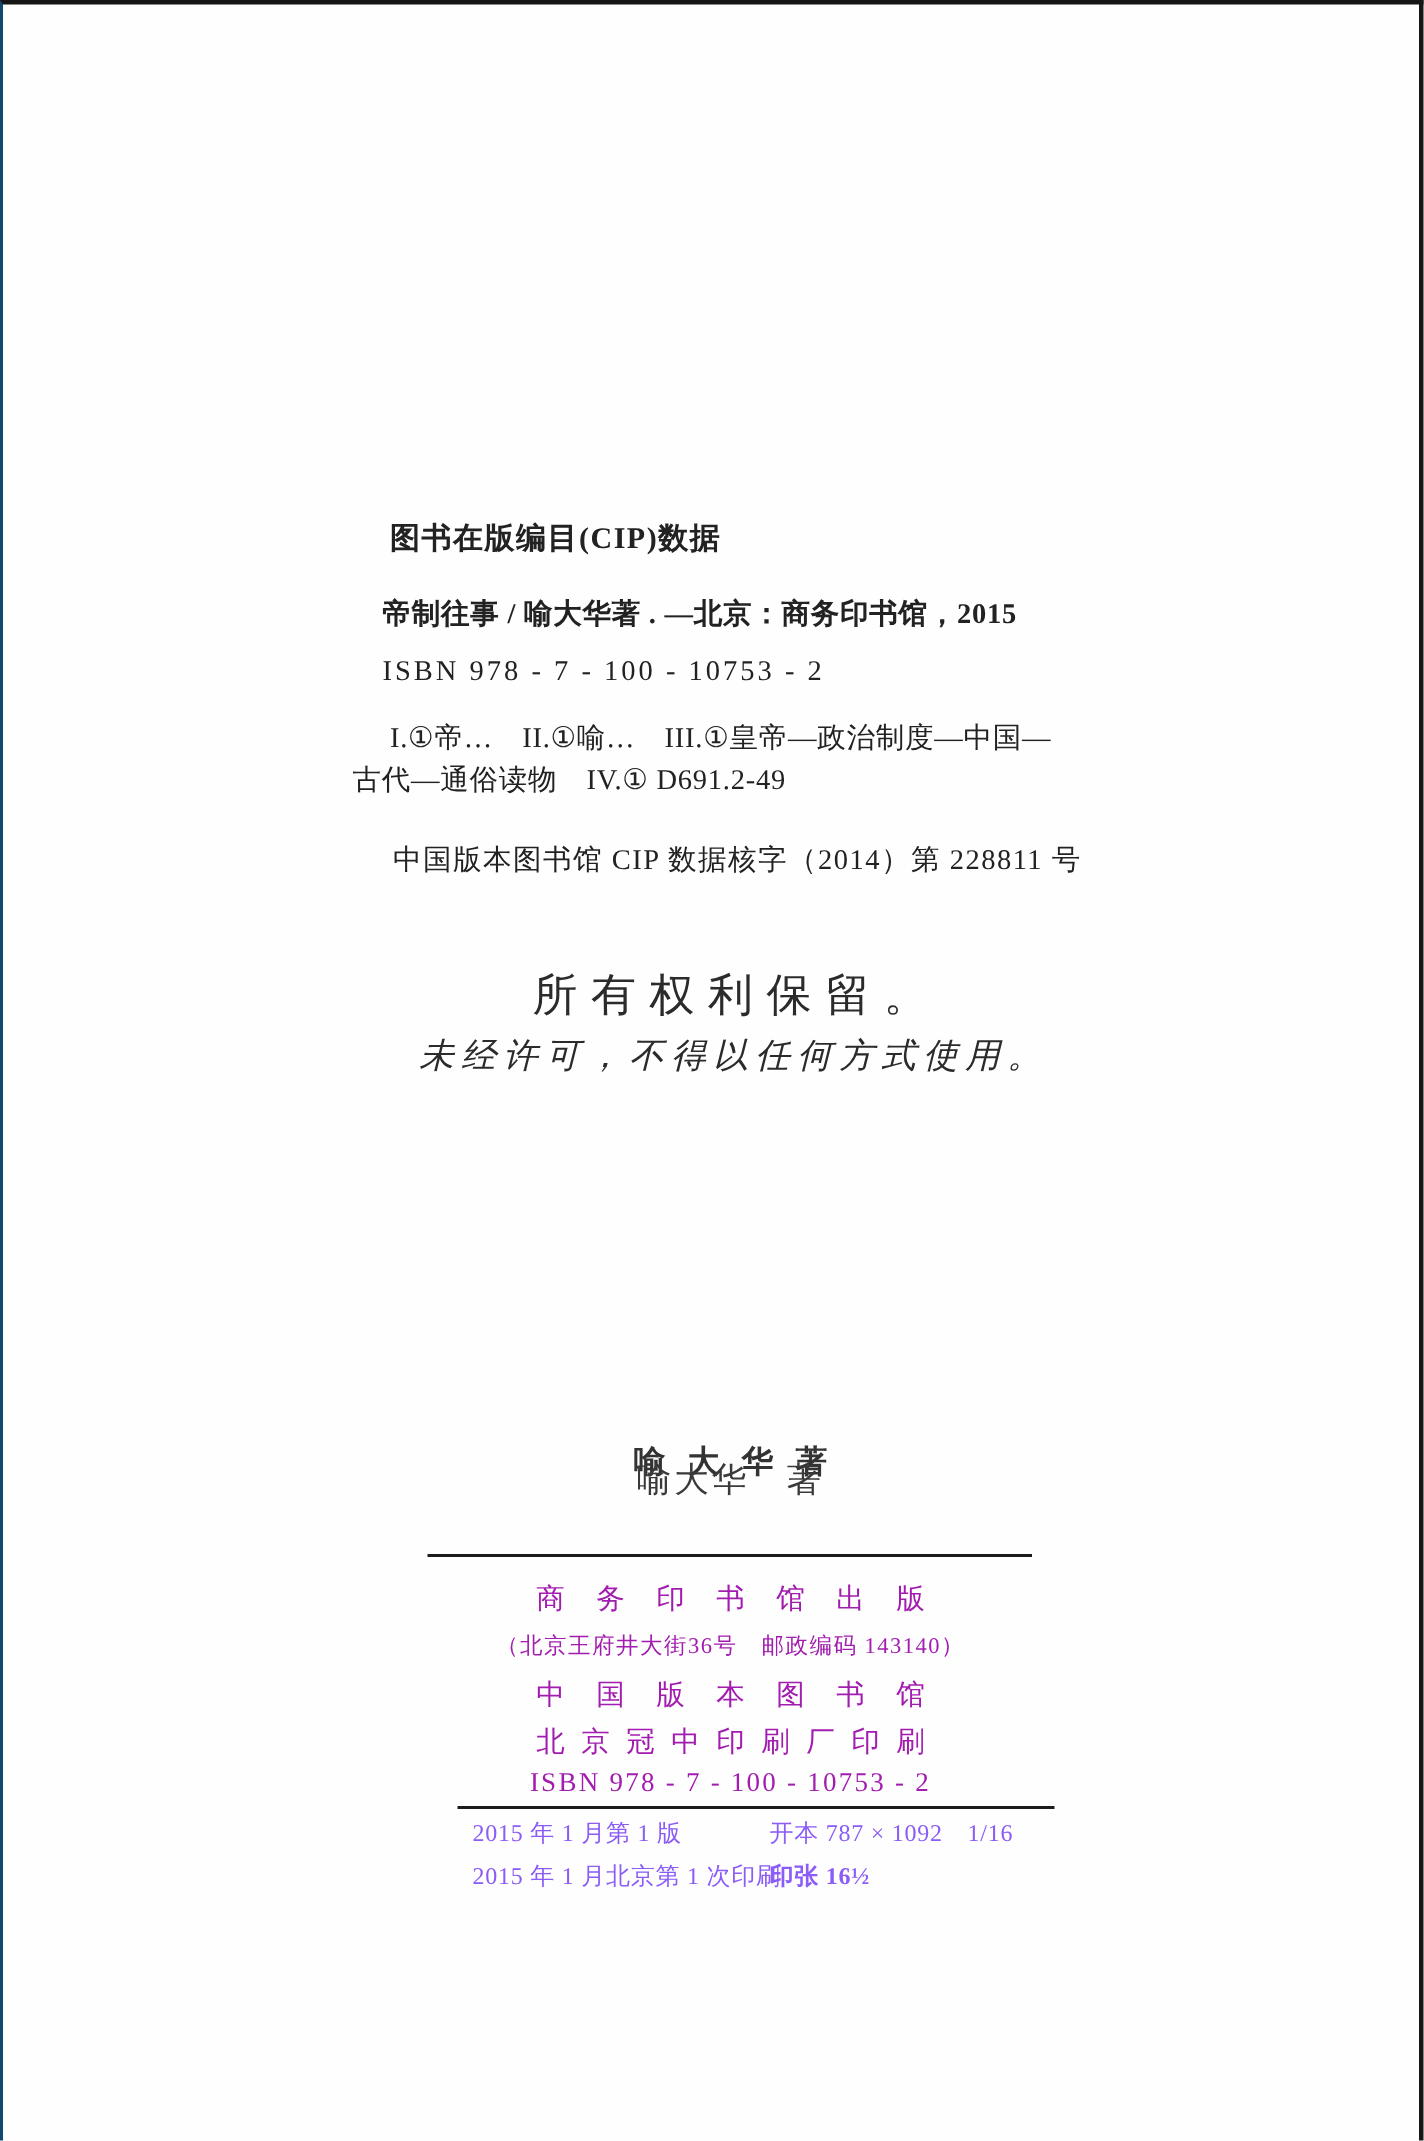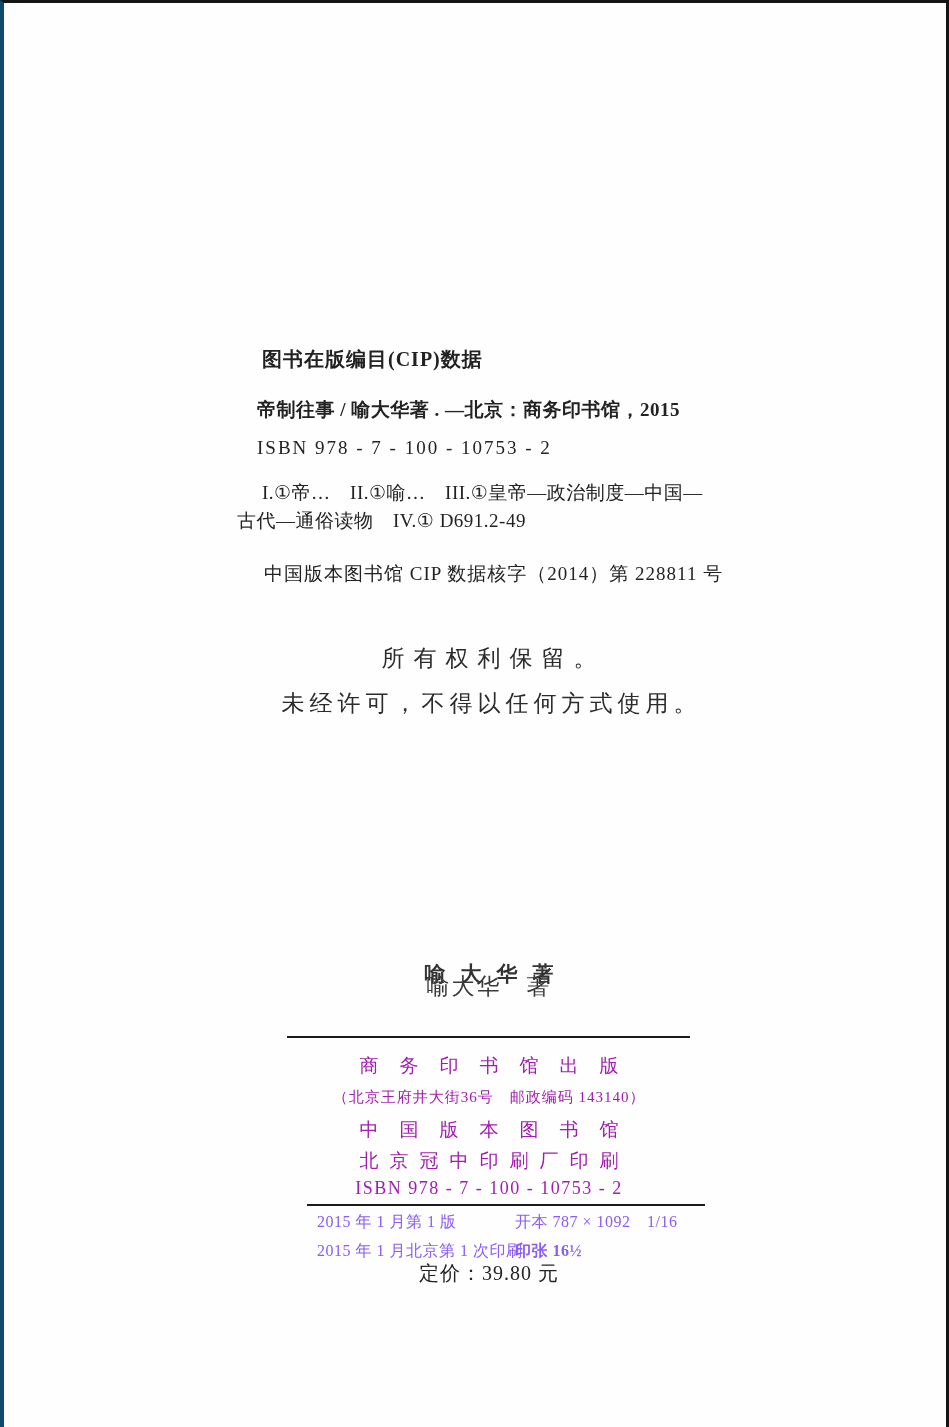--- a/index.html
+++ b/index.html
@@ -8,38 +8,38 @@
     width: 949px; height: 1427px;
     font-family: "Liberation Serif", "DejaVu Serif", serif;
     color: #222222;
     position: relative;
     overflow: hidden;
   }
   .page {
     position: absolute; inset: 0;
     background: #fefefe;
     border-top: 3px solid #151515;
-    border-left: 4px solid #0c4a6e;
+    border-left: 2px solid #0c4a6e;
     border-right: 3px solid #151515;
   }
   .abs { position: absolute; }
 
   
   .cip-block { left: 233px; top: 0; width: 530px; font-size: 19px; line-height: 28px; }
   .cip-header { position: absolute; top: 342px; left: 25px; font-size: 20px; font-weight: bold; letter-spacing: 1px; }
   .cip-entry-1 { position: absolute; top: 393px; left: 20px; letter-spacing: 0.5px; font-weight: bold; }
   .cip-entry-2 { position: absolute; top: 431px; left: 20px; letter-spacing: 2px; }
   .cip-class-1 { position: absolute; top: 476px; left: 25px; letter-spacing: 0.5px; }
   .cip-class-2 { position: absolute; top: 504px; left: 0; letter-spacing: 0.5px; }
   .cip-record  { position: absolute; top: 557px; left: 27px; letter-spacing: 1px; }
 
   
   .rights { left: 185px; top: 0; width: 600px; text-align: center; color: #2b2b2b; }
-  .rights-1 { position: absolute; top: 640px; width: 100%; font-size: 23px; letter-spacing: 9px; padding-left: 9px; }
-  .rights-2 { position: absolute; top: 685px; width: 100%; font-size: 23px; letter-spacing: 5px; padding-left: 5px; }
+  .rights-1 { position: absolute; top: 640px; width: 100%; font-size: 30px; letter-spacing: 9px; padding-left: 9px; }
+  .rights-2 { position: absolute; top: 685px; width: 100%; font-size: 23px; letter-spacing: 5px; padding-left: 5px; font-style: italic; }
 
   
   .colophon { left: 240px; top: 0; width: 490px; text-align: center; }
   .book-title { position: absolute; top: 957px; width: 100%; font-size: 21px; font-weight: bold; letter-spacing: 15px; padding-left: 15px; color: #333; }
   .book-author { position: absolute; top: 968px; width: 100%; font-size: 23px; letter-spacing: 2px; color: #3a3a3a; }
   .rule { position: absolute; height: 0; border-top: 2px solid #1c1c1c; }
   .rule-1 { top: 1033px; left: 283px; width: 403px; }
   .rule-2 { top: 1201px; left: 303px; width: 398px; }
   .pub-line   { position: absolute; width: 100%; font-size: 19px; color: #a21caf; }
   .publisher   { top: 1050px; letter-spacing: 21px; padding-left: 21px; }
@@ -88,15 +88,14 @@
     <p class="pub-line isbn-line">ISBN 978 - 7 - 100 - 10753 - 2</p>
   </section>
 
   <div class="rule rule-2"></div>
 
   <span class="spec spec-edition">2015 年 1 月第 1 版</span>
   <span class="spec spec-format">开本 787 × 1092　1/16</span>
   <span class="spec spec-printing">2015 年 1 月北京第 1 次印刷</span>
   <span class="spec spec-sheets">印张 16½</span>
 
-  <p class="price">定价：39.80 元</p>
 
 </div>
 
 </body></html>

